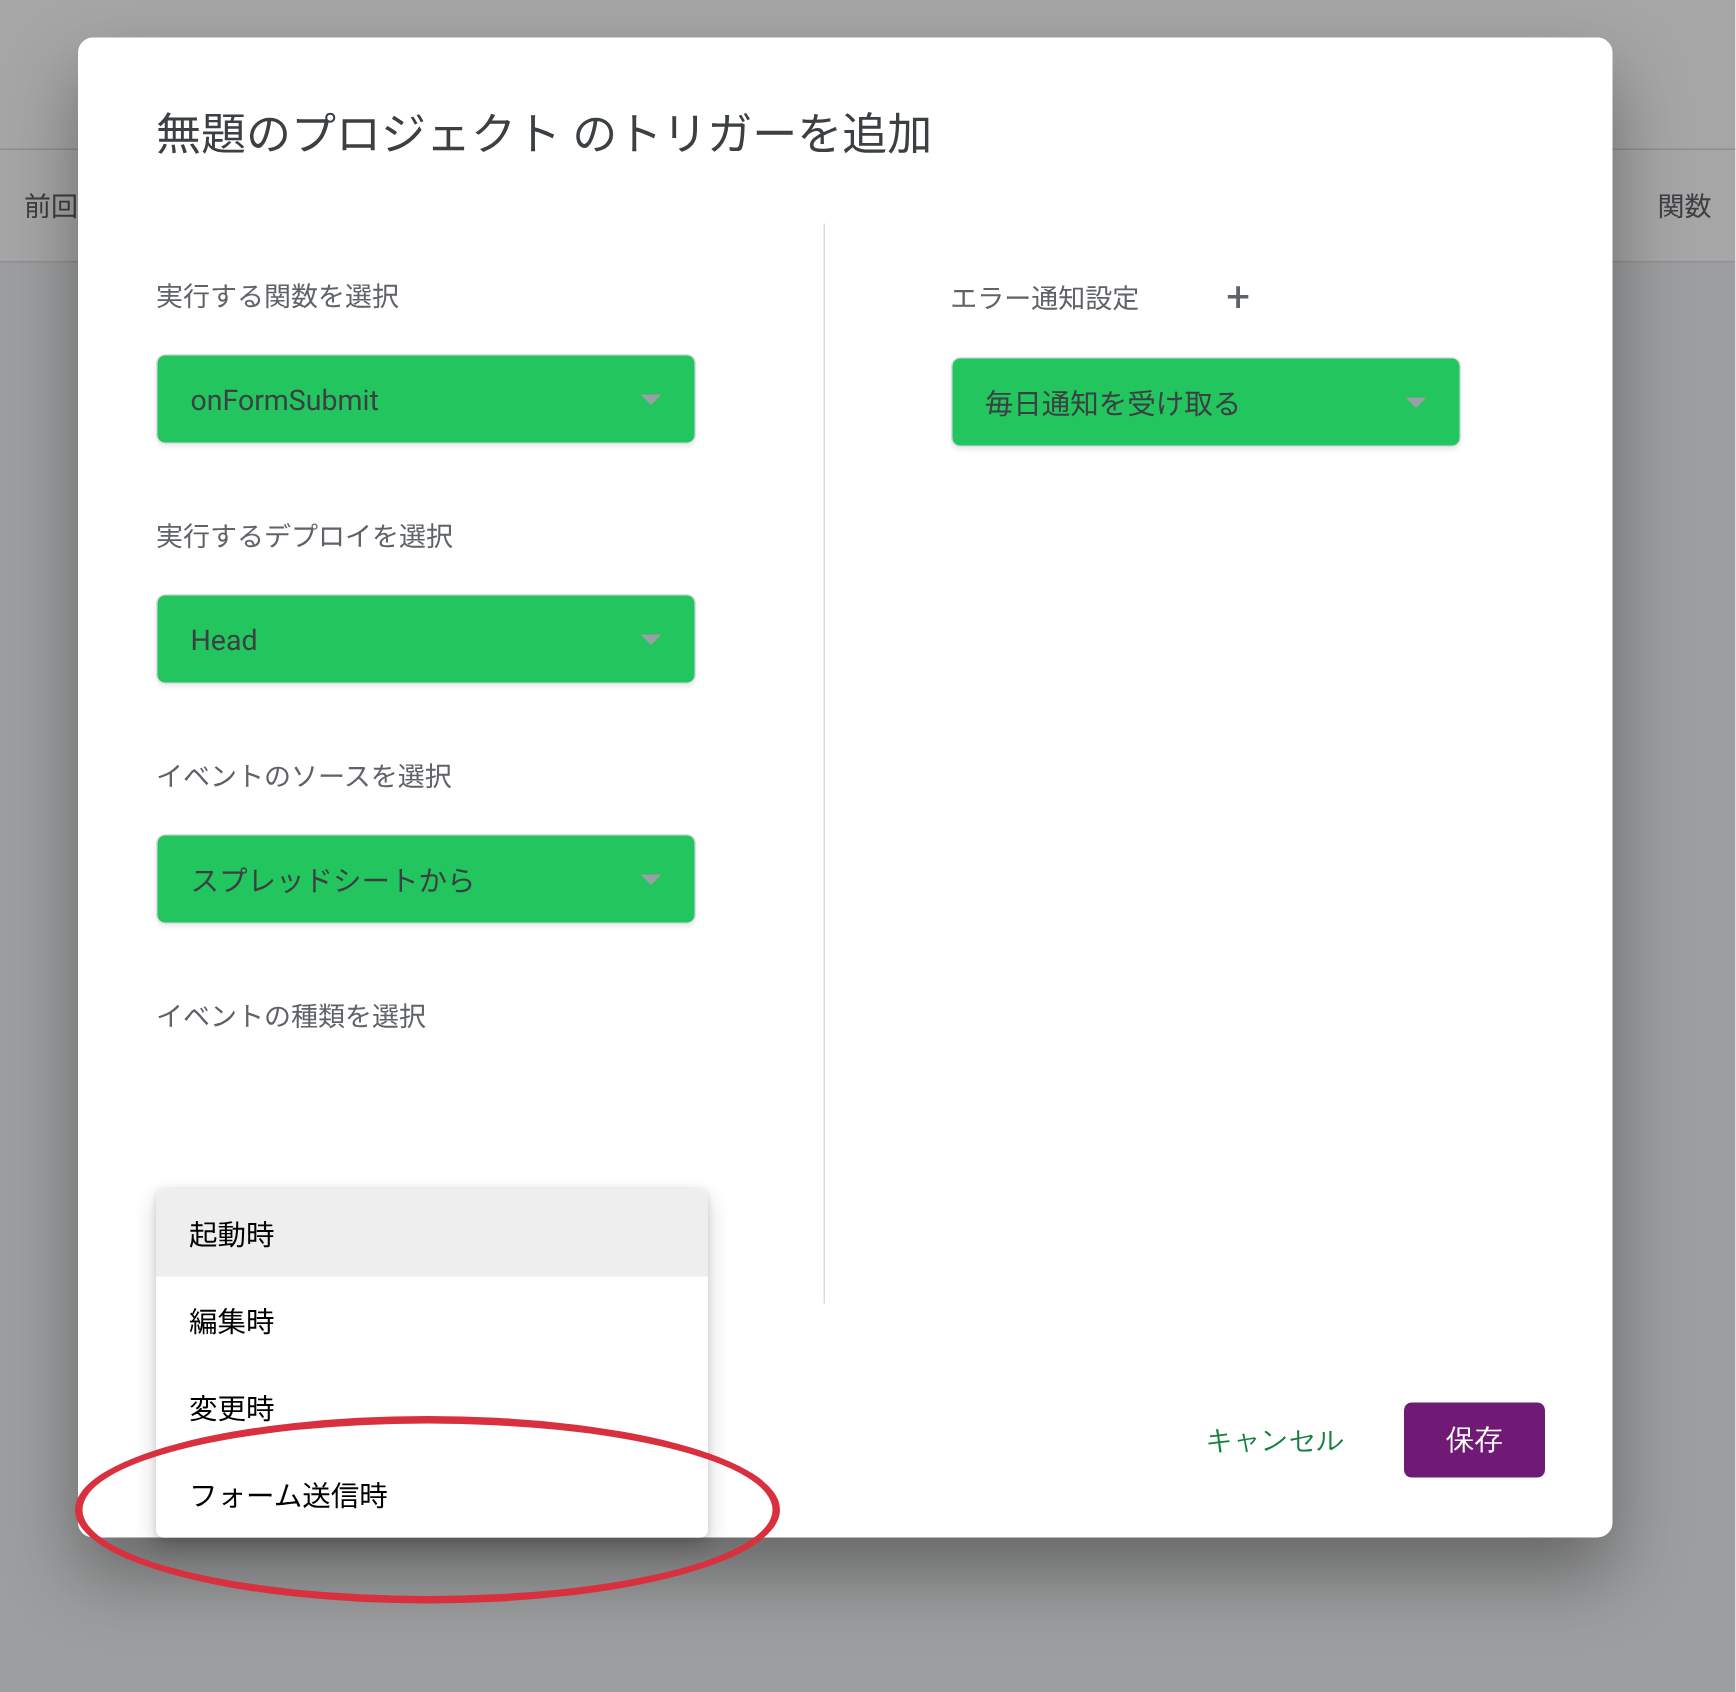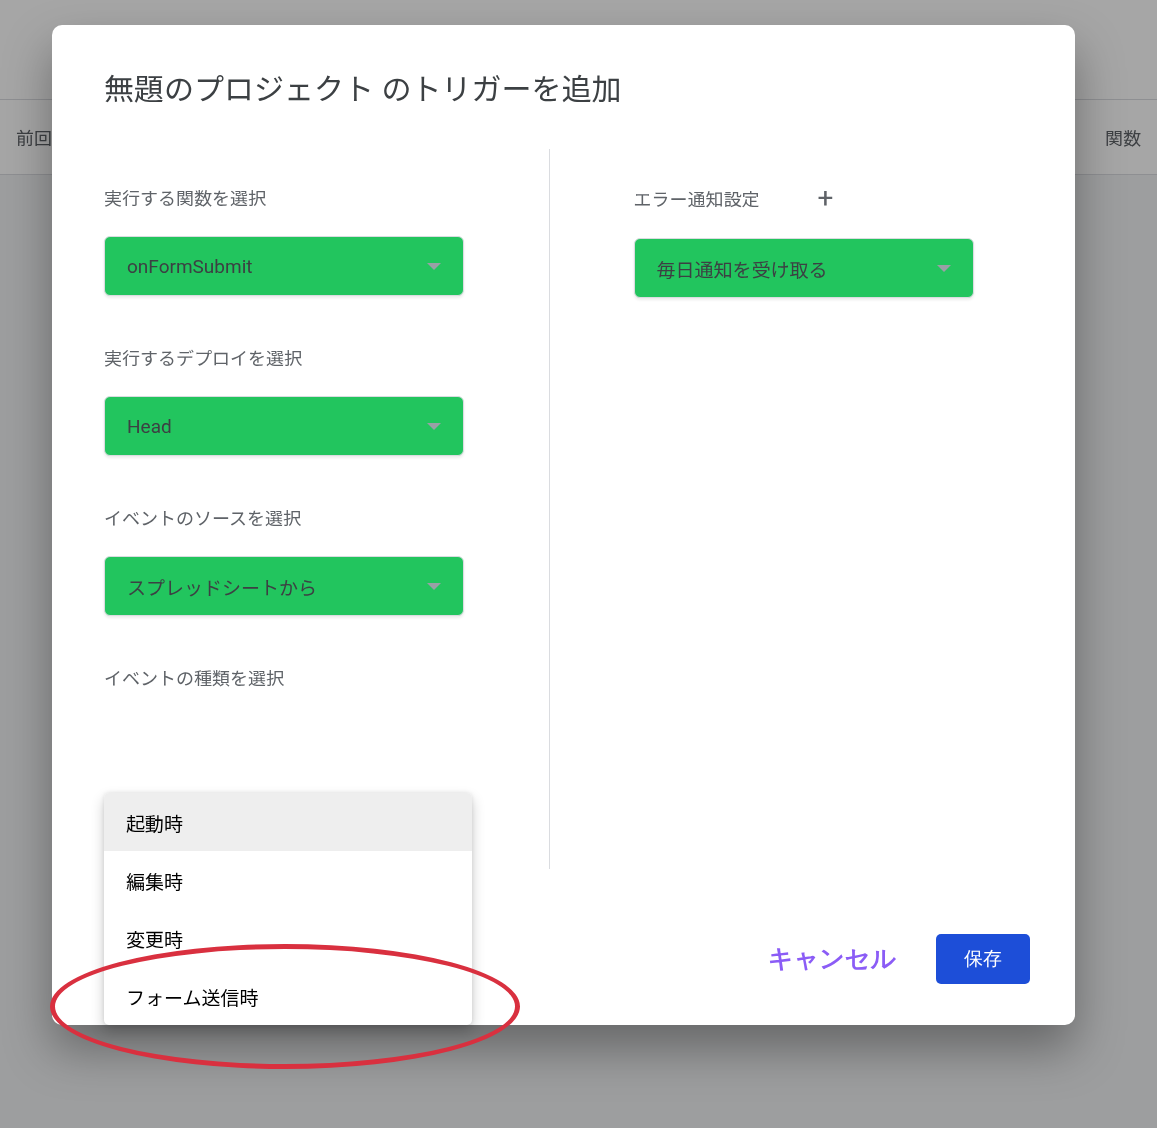--- a/index.html
+++ b/index.html
@@ -156,30 +156,30 @@
     }
     .modal-footer {
       position: absolute;
       right: 45px;
       bottom: 40px;
       display: flex;
       align-items: center;
       gap: 28px;
     }
     .btn-text {
-      color: #8b5cf6;
-      font-size: 25px;
+      color: #15803d;
+      font-size: 18px;
       background: none;
       border: none;
       cursor: pointer;
       padding: 10px 12px;
-      font-weight: 700;
+      font-weight: 400;
     }
     .btn-primary {
-      background: #1d4ed8;
+      background: #701a75;
       color: #fff;
       font-size: 19px;
       border: none;
       border-radius: 5px;
       padding: 12px 28px;
       cursor: pointer;
       font-weight: 500;
     }
     .annotation-circle {
       position: absolute;

